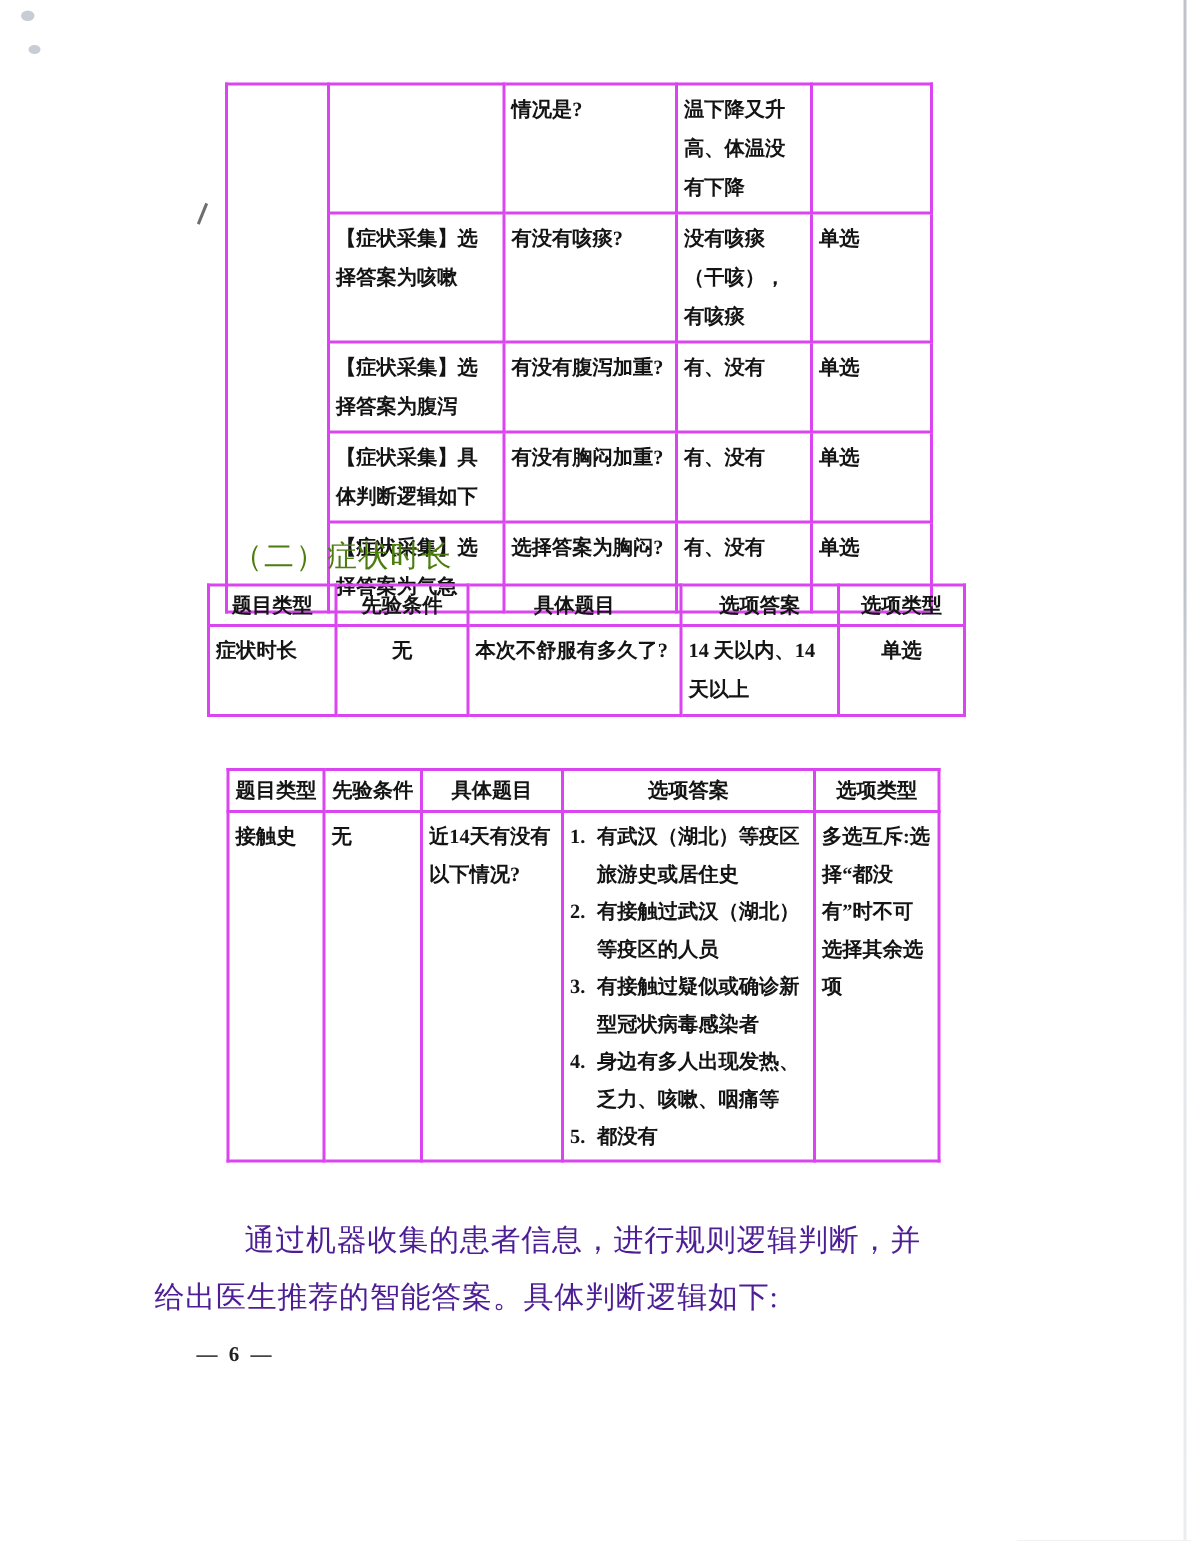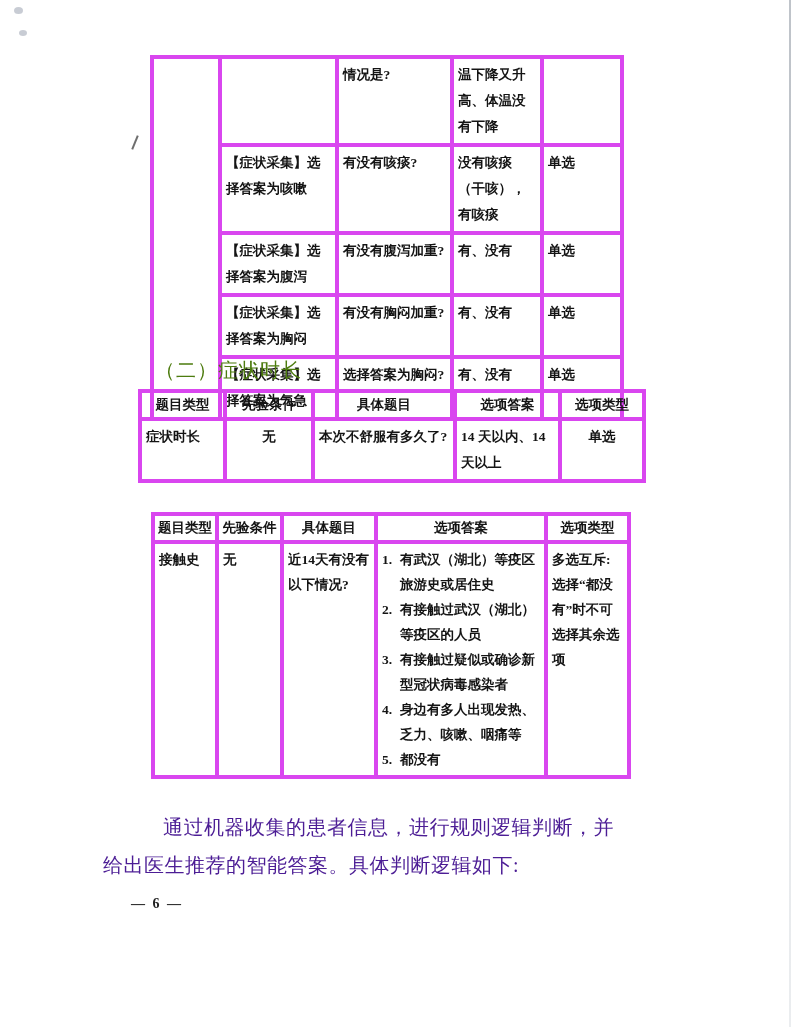--- a/index.html
+++ b/index.html
@@ -12,21 +12,21 @@
   }
   
   .blot { position:absolute; background:#9aa3b0; border-radius:50%; opacity:.55; }
   .slash-mark { position:absolute; width:2px; height:15px; background:#4a4a4a; transform:rotate(22deg); opacity:.8; }
   .edge-line { position:absolute; top:0; width:2px; height:1027px;
     background:linear-gradient(#aab0b8 0%, #aab0b8 38%, #d9dde2 60%, #e4e7ea 100%); opacity:.75; }
 
   
   table { border-collapse:collapse; table-layout:fixed; }
   td, th {
-    border:4px solid #d946ef; vertical-align:top;
+    border:2px solid #d946ef; vertical-align:top;
     font-weight:bold; font-size:13.5px; line-height:26px;
     padding:3px 4px; word-break:break-all; color:#141414;
   }
   th { text-align:center; vertical-align:middle; line-height:20px; padding:2px 1px; }
   .pos { position:absolute; }
 
   
   #table1 { left:150px; top:55px; }
   #table1 .r1 td { height:82px; }
   #table1 .r2 td { height:55px; }
@@ -91,21 +91,21 @@
       <td>没有咳痰（干咳），有咳痰</td>
       <td>单选</td>
     </tr>
     <tr class="r3">
       <td>【症状采集】选择答案为腹泻</td>
       <td>有没有腹泻加重?</td>
       <td>有、没有</td>
       <td>单选</td>
     </tr>
     <tr class="r4">
-      <td>【症状采集】选择答案为胸闷</td>
+      <td>【症状采集】具体判断逻辑如下</td>
       <td>有没有胸闷加重?</td>
       <td>有、没有</td>
       <td>单选</td>
     </tr>
     <tr class="r5">
       <td>【症状采集】选择答案为气急</td>
       <td>选择答案为胸闷?</td>
       <td>有、没有</td>
       <td>单选</td>
     </tr>

